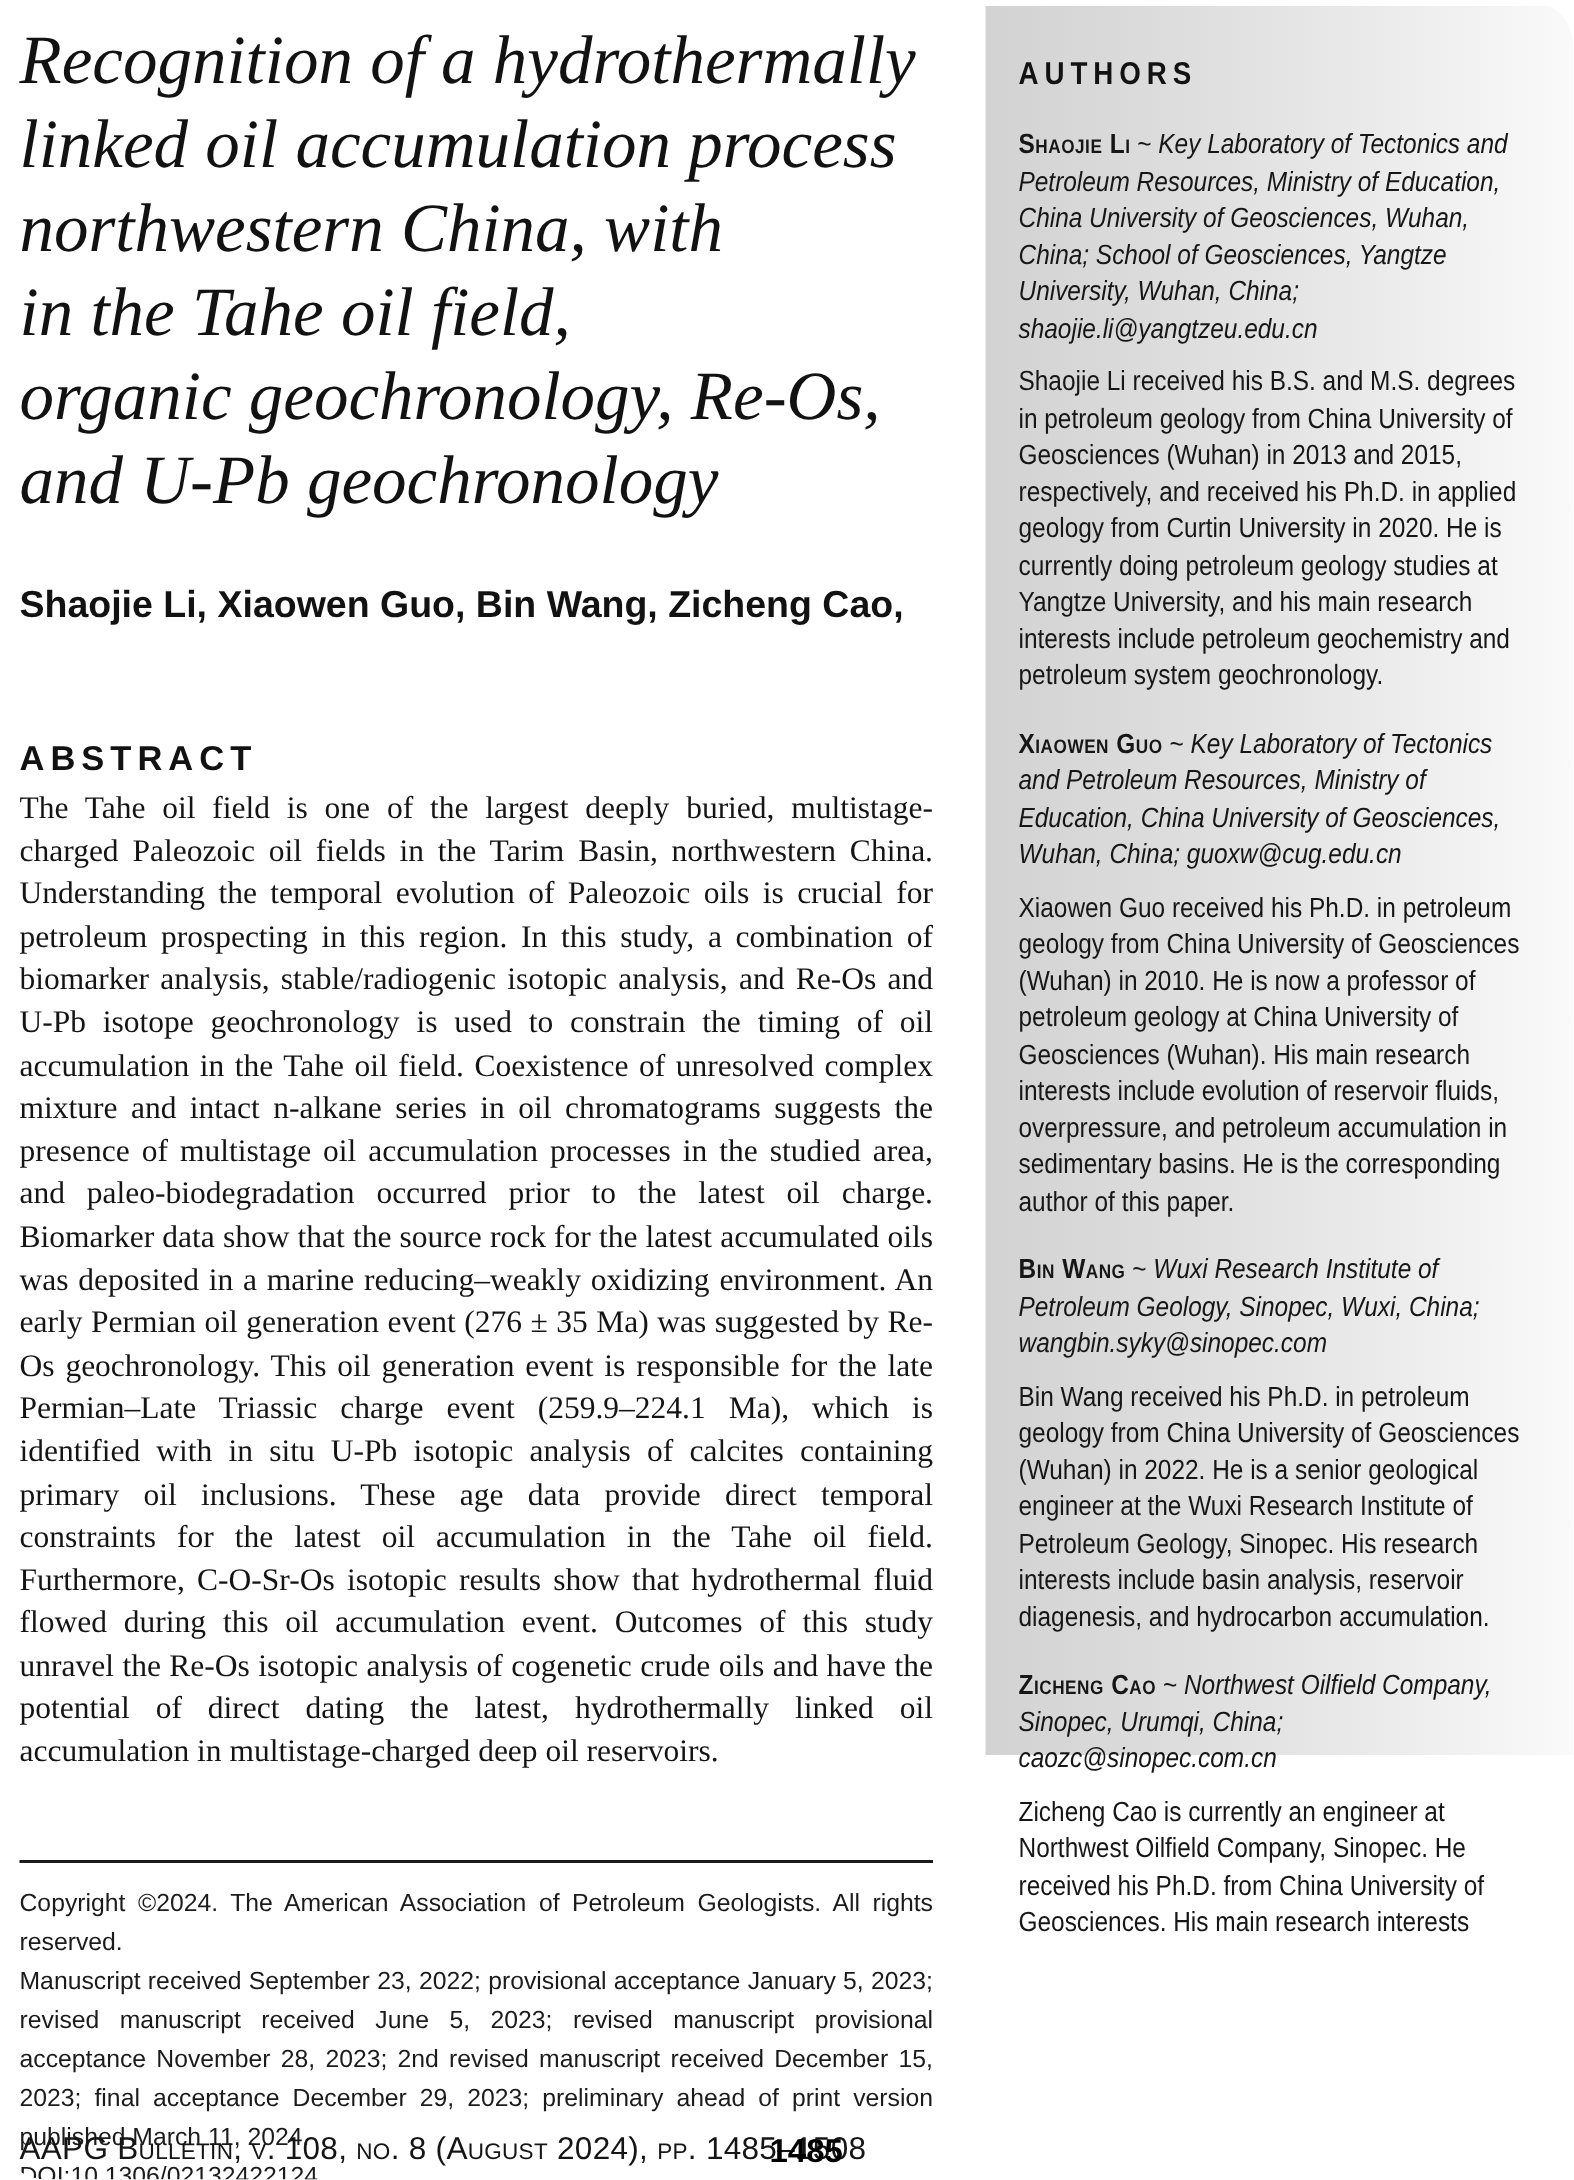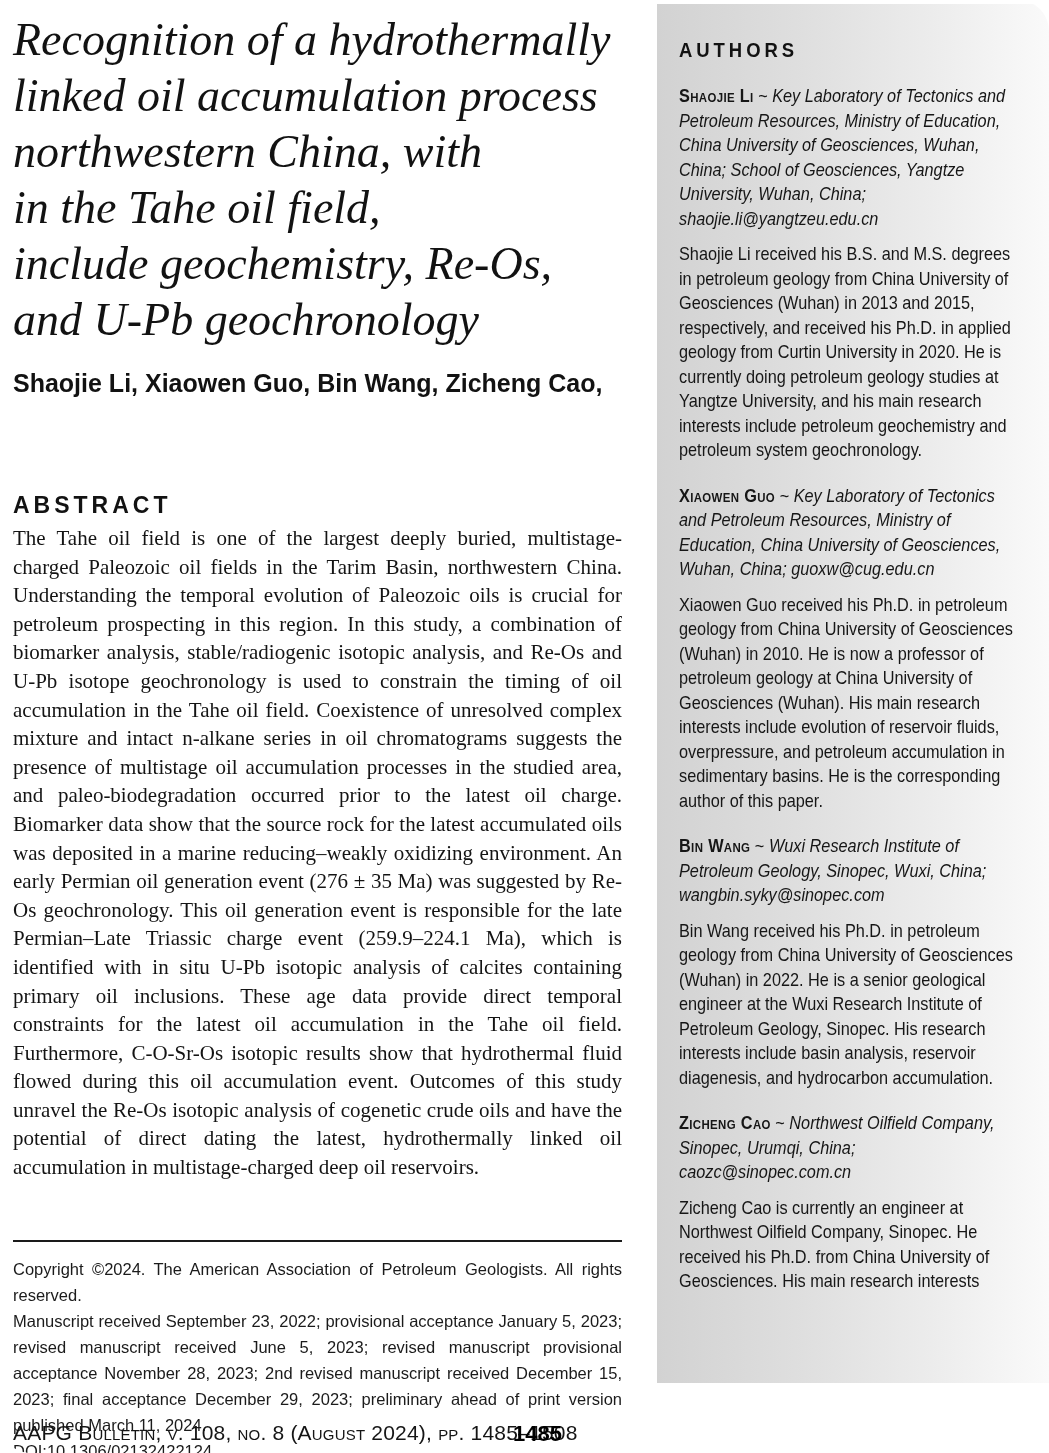--- a/index.html
+++ b/index.html
@@ -19,21 +19,21 @@
   .article-title{
     position:absolute;left:0;top:12px;width:609px;
     font-family:"Liberation Serif",serif;
     font-style:italic;font-weight:normal;
     font-size:46px;line-height:56px;
     color:#121212;margin:0;letter-spacing:0px;
   }
   .article-title span{display:block;}
 
   .byline{
-    position:absolute;left:0;top:368px;width:609px;
+    position:absolute;left:0;top:388px;width:609px;
     font-family:"Liberation Sans",sans-serif;
     font-weight:bold;font-size:25px;line-height:31px;
     color:#121212;
   }
   .byline span{display:block;}
 
   .abstract-heading{
     position:absolute;left:0;top:492px;
     font-weight:bold;font-size:23px;letter-spacing:4px;
     color:#121212;
@@ -66,21 +66,21 @@
     font-variant:small-caps;
     font-size:21px;color:#151515;letter-spacing:0.2px;
   }
   .page-number{
     position:absolute;left:500px;top:0;
     font-weight:bold;font-size:22px;color:#000000;
   }
 
   
   .sidebar{
-    position:absolute;left:657px;top:4px;width:392px;height:1379px;
+    position:absolute;left:657px;top:4px;width:392px;height:1166px;
     background:linear-gradient(90deg,#d2d2d2 0%,#dedede 35%,#ececec 70%,#fafafa 100%);
   }
   .sidebar-inner{
     position:absolute;left:22px;top:34px;width:382px;
     transform:scaleX(0.88);transform-origin:left top;
   }
   .sidebar-heading{
     font-weight:bold;font-size:21px;letter-spacing:4.5px;
     color:#121212;margin:0 0 22px 0;
   }
@@ -103,21 +103,21 @@
 
 <div class="page">
 
   <div class="main-col">
 
     <h1 class="article-title">
       <span>Recognition of a hydrothermally</span>
       <span>linked oil accumulation process</span>
       <span>northwestern China, with</span>
       <span>in the Tahe oil field,</span>
-      <span>include geochemistry, Re-Os,</span>
+      <span>organic geochronology, Re-Os,</span>
       <span>and U-Pb geochronology</span>
     </h1>
 
     <div class="byline">
       <span>Shaojie Li, Xiaowen Guo, Bin Wang, Zicheng Cao,</span>
     </div>
 
     <div class="abstract-heading">ABSTRACT</div>
 
     <div class="abstract-body">The Tahe oil field is one of the largest deeply buried, multistage-charged Paleozoic oil fields in the Tarim Basin, northwestern China. Understanding the temporal evolution of Paleozoic oils is crucial for petroleum prospecting in this region. In this study, a combination of biomarker analysis, stable/radiogenic isotopic analysis, and Re-Os and U-Pb isotope geochronology is used to constrain the timing of oil accumulation in the Tahe oil field. Coexistence of unresolved complex mixture and intact n-alkane series in oil chromatograms suggests the presence of multistage oil accumulation processes in the studied area, and paleo-biodegradation occurred prior to the latest oil charge. Biomarker data show that the source rock for the latest accumulated oils was deposited in a marine reducing–weakly oxidizing environment. An early Permian oil generation event (276 ± 35 Ma) was suggested by Re-Os geochronology. This oil generation event is responsible for the late Permian–Late Triassic charge event (259.9–224.1 Ma), which is identified with in situ U-Pb isotopic analysis of calcites containing primary oil inclusions. These age data provide direct temporal constraints for the latest oil accumulation in the Tahe oil field. Furthermore, C-O-Sr-Os isotopic results show that hydrothermal fluid flowed during this oil accumulation event. Outcomes of this study unravel the Re-Os isotopic analysis of cogenetic crude oils and have the potential of direct dating the latest, hydrothermally linked oil accumulation in multistage-charged deep oil reservoirs.</div>

